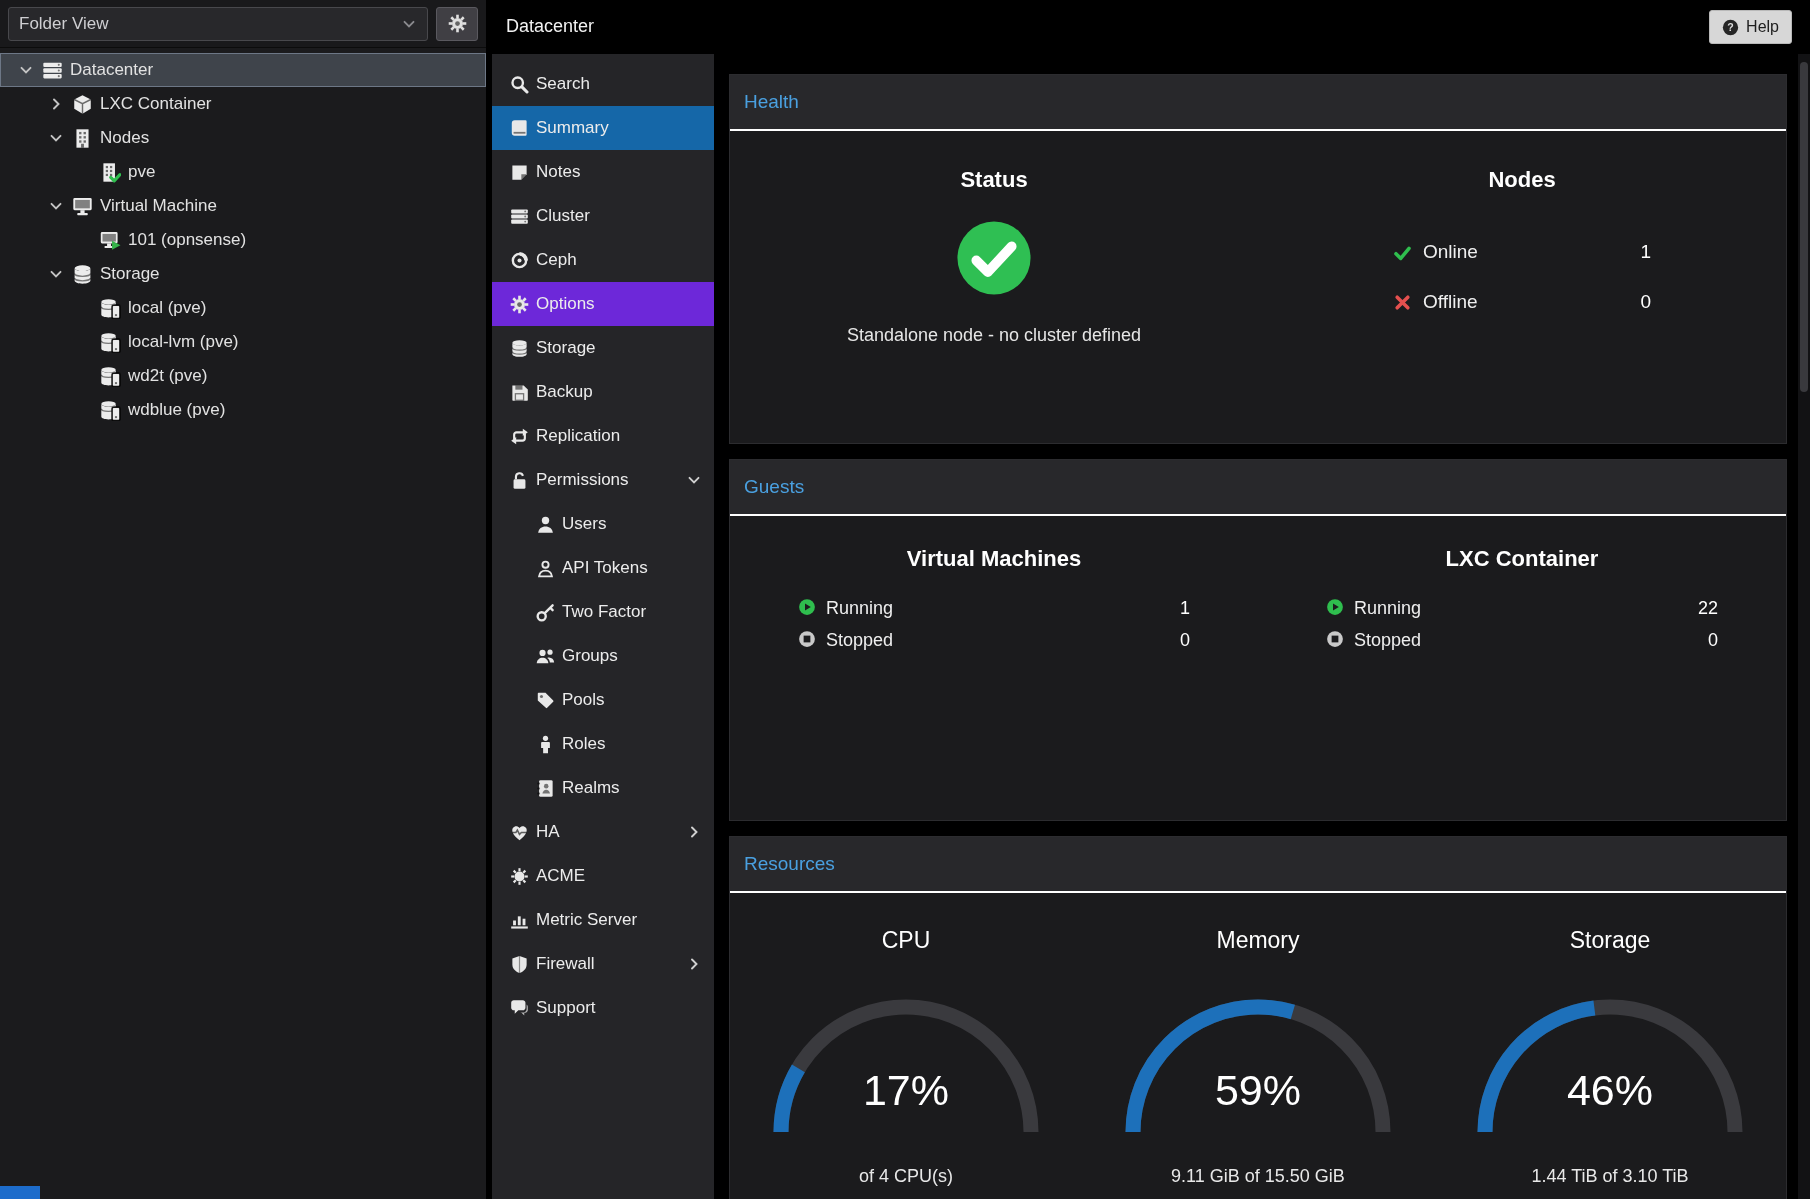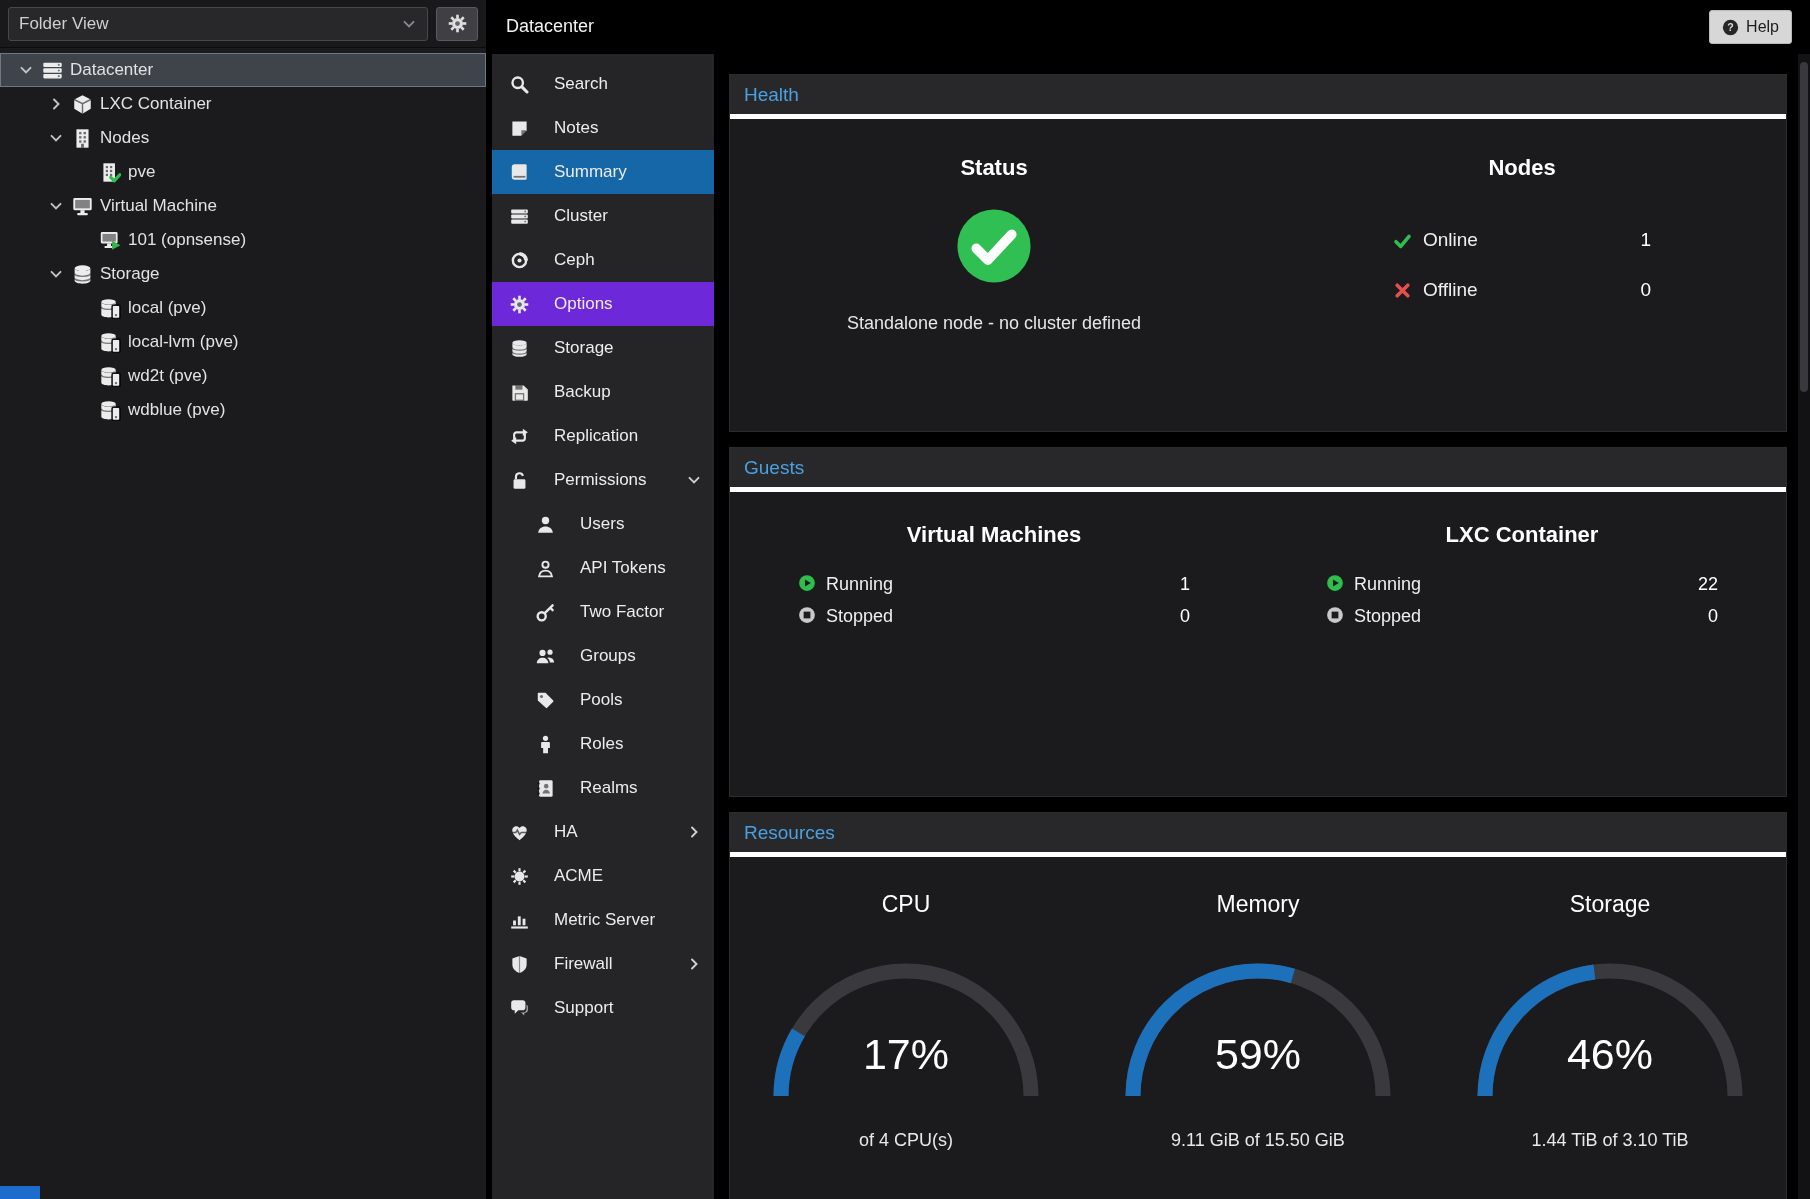--- a/index.html
+++ b/index.html
@@ -27,31 +27,31 @@
   .corner-accent{position:absolute;left:0;bottom:0;width:40px;height:13px;background:#1d6ccb}
 
   
   .topbar{position:absolute;left:486px;right:0;top:0;height:54px;background:#000}
   .topbar-title{position:absolute;left:20px;top:16px;font-size:18px;color:#f2f2f2}
   .help-btn{position:absolute;right:18px;top:10px;height:34px;background:#d7d7d7;border:1px solid #b9b9b9;border-radius:3px;display:flex;align-items:center;gap:7px;padding:0 12px;color:#1e1e1e;font-size:16px;cursor:pointer}
   .help-btn .hicon{width:17px;height:17px}
 
   
   .menu{position:absolute;left:492px;top:54px;width:222px;bottom:0;background:#252528;padding-top:8px}
-  .mrow{height:44px;display:flex;align-items:center;gap:25px;padding:0 14px 0 18px;color:#ececec;font-size:17px;position:relative;cursor:pointer;white-space:nowrap}
+  .mrow{height:44px;display:flex;align-items:center;gap:7px;padding:0 14px 0 18px;color:#ececec;font-size:17px;position:relative;cursor:pointer;white-space:nowrap}
   .mrow.indent{padding-left:44px}
   .mrow.selected{background:#1567a8}
   .mrow.focused{background:#6d28d9}
   .micon{width:19px;height:19px;flex:0 0 19px;color:#e8e8e8}
   .mexp{position:absolute;right:12px;width:16px;height:16px;color:#d0d0d0}
 
   
   .content{position:absolute;left:714px;top:54px;right:12px;bottom:0;background:#000;padding:20px 11px 0 15px;overflow:hidden}
   .panel{border:1px solid #2c2c2f;margin-bottom:15px;background:#1b1b1d}
-  .panel-header{height:44px;background:#28282b;display:flex;align-items:center;padding:0 14px;border-bottom:5px solid #ffffff}
+  .panel-header{height:56px;background:#28282b;display:flex;align-items:center;padding:0 14px;border-bottom:2px solid #ffffff}
   .panel-title{color:#4aa0e0;font-size:19px}
   .half{width:50%;display:flex;flex-direction:column;align-items:center}
   .col-heading{font-size:22px;font-weight:bold;color:#fff}
 
   .health-body{height:312px;display:flex;padding-top:36px}
   .big-check{width:78px;height:78px;margin-top:26px}
   .status-msg{margin-top:28px;font-size:18px;color:#e6e6e6}
   .node-rows{margin-top:34px;width:258px}
   .nrow{display:flex;align-items:center;height:50px;font-size:19px;color:#efefef}
   .nrow .ricon{width:19px;height:19px;margin-right:11px}
@@ -318,37 +318,37 @@
   <div class="menu" id="menu">
       <div class="mrow">
         <span class="micon icon">
           <svg viewBox="0 0 16 16">
             <circle cx="6.5" cy="6.5" r="4.4" fill="none" stroke="currentColor" stroke-width="2"></circle>
             <line x1="10" y1="10" x2="14.3" y2="14.3" stroke="currentColor" stroke-width="2.6" stroke-linecap="round"></line>
           </svg>
         </span>
         <span>Search</span>
       </div>
+      <div class="mrow selected">
+        <span class="micon icon">
+          <svg viewBox="0 0 16 16">
+            <path fill="currentColor" d="M4 1h9a1 1 0 0 1 1 1v11a1 1 0 0 1-1 1H4a2.5 2.5 0 0 1-2.5-2.5V3.5A2.5 2.5 0 0 1 4 1z"></path>
+            <path d="M3 11.6h10" stroke="rgba(0,0,0,.5)" stroke-width="1.5" fill="none"></path>
+          </svg>
+        </span>
+        <span>Summary</span>
+      </div>
       <div class="mrow">
         <span class="micon icon">
           <svg viewBox="0 0 16 16">
             <path fill="currentColor" d="M2 2h12v7.5L9.5 14H2z"></path>
             <path d="M9.5 14V9.5H14z" fill="rgba(0,0,0,.5)"></path>
           </svg>
         </span>
         <span>Notes</span>
-      </div>
-      <div class="mrow selected">
-        <span class="micon icon">
-          <svg viewBox="0 0 16 16">
-            <path fill="currentColor" d="M4 1h9a1 1 0 0 1 1 1v11a1 1 0 0 1-1 1H4a2.5 2.5 0 0 1-2.5-2.5V3.5A2.5 2.5 0 0 1 4 1z"></path>
-            <path d="M3 11.6h10" stroke="rgba(0,0,0,.5)" stroke-width="1.5" fill="none"></path>
-          </svg>
-        </span>
-        <span>Summary</span>
       </div>
       <div class="mrow">
         <span class="micon icon">
           <svg viewBox="0 0 16 16">
             <g fill="currentColor">
               <rect x="1" y="2" width="14" height="3.4" rx="0.8"></rect>
               <rect x="1" y="6.3" width="14" height="3.4" rx="0.8"></rect>
               <rect x="1" y="10.6" width="14" height="3.4" rx="0.8"></rect>
             </g>
             <g fill="rgba(0,0,0,.5)">

